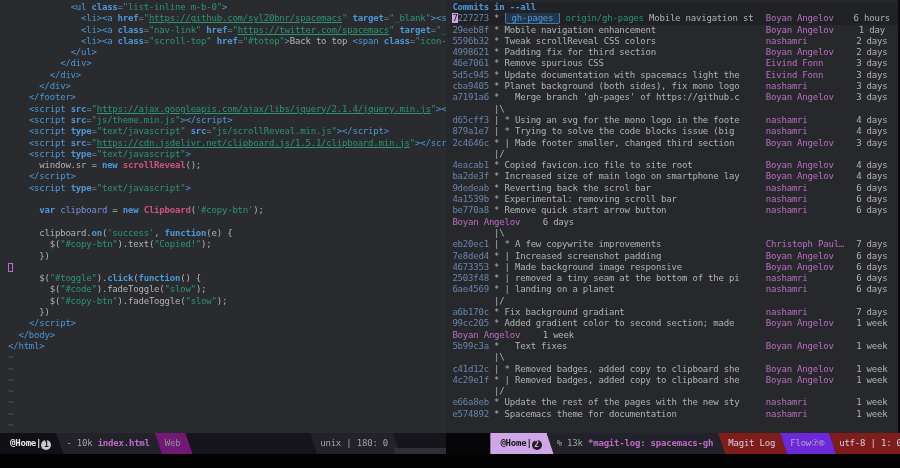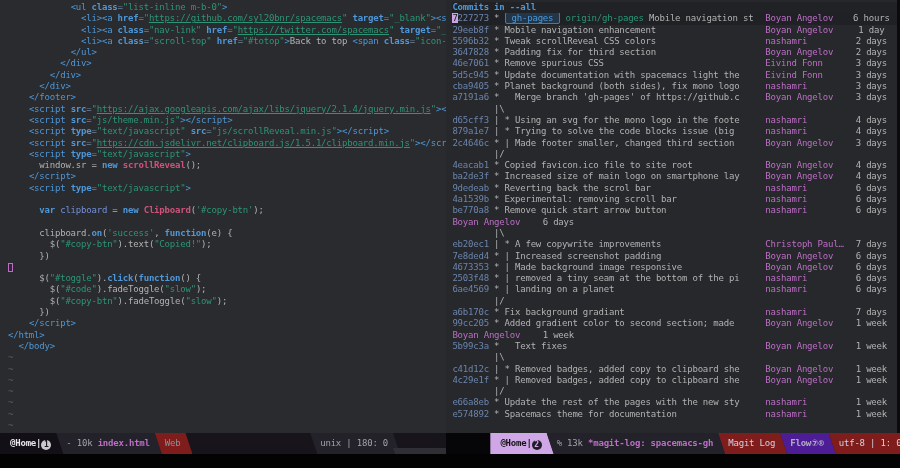--- a/index.html
+++ b/index.html
@@ -53,25 +53,25 @@
   .modeline { height:21px; line-height:21px; display:flex; overflow:hidden; font-size:9px; }
   .ml-left { background:#17151b; }
   .ml-right { background:#232129;margin-left:44px; }
   .mseg { display:inline-block; padding:0 12px 0 10px; height:21px; position:relative; white-space:pre;
           clip-path: polygon(0 0, calc(100% - 7px) 0, 100% 100%, 7px 100%); margin-left:-7px; }
   .mseg:first-child { margin-left:0; clip-path: polygon(0 0, calc(100% - 7px) 0, 100% 100%, 0 100%); }
   .mseg.flat-right { clip-path: polygon(0 0, 100% 0, 100% 100%, 7px 100%); margin-top: 15px; }
   .mspacer { flex:1; }
   .seg-dark1 { background:#121016; color:#e6e6e9; font-weight:bold; }
   .seg-mid   { background:#232129; color:#a2a2a8; }
-  .seg-dark2 { background:#7f1d1d; color:#909095; }
+  .seg-dark2 { background:#701a75; color:#909095; }
   .seg-light { background:#312f36; color:#b4b4b9; }
   .seg-pink  { background:#cfa7e6; color:#141416; font-weight:bold; }
   .seg-purple{ background:#7f1d1d; color:#d6d1e0; }
-  .seg-minor { background:#4c1d95; color:#b4a8c8;font-weight:bold; }
+  .seg-minor { background:#6d28d9; color:#b4a8c8; }
   .bufname { color:#bc6ec5; font-weight:bold; }
   .wnum { display:inline-block; width:10px; height:10px; border-radius:50%; text-align:center;
           line-height:10px; font-size:8px; font-weight:bold; vertical-align:-1px; letter-spacing:0; }
   .wnum-l { background:#c9c9cd; color:#17151b; }
   .wnum-r { background:#201d26; color:#cfa7e6; }
 </style>
 </head>
 <body>
 
 <div class="frame">
@@ -101,22 +101,22 @@
           <div class="line"></div>
           <div class="line"><span class="c-x">      clipboard.</span><span class="c-k">on</span><span class="c-x">(</span><span class="c-s">'success'</span><span class="c-x">, </span><span class="c-k">function</span><span class="c-x">(e) {</span></div>
           <div class="line"><span class="c-x">        $(</span><span class="c-s">"#copy-btn"</span><span class="c-x">).text(</span><span class="c-s">"Copied!"</span><span class="c-x">);</span></div>
           <div class="line"><span class="c-x">      })</span></div>
           <div class="line"><span class="c-hc"></span></div>
           <div class="line"><span class="c-x">      $(</span><span class="c-s">"#toggle"</span><span class="c-x">).</span><span class="c-k">click</span><span class="c-x">(</span><span class="c-k">function</span><span class="c-x">() {</span></div>
           <div class="line"><span class="c-x">        $(</span><span class="c-s">"#code"</span><span class="c-x">).fadeToggle(</span><span class="c-s">"slow"</span><span class="c-x">);</span></div>
           <div class="line"><span class="c-x">        $(</span><span class="c-s">"#copy-btn"</span><span class="c-x">).fadeToggle(</span><span class="c-s">"slow"</span><span class="c-x">);</span></div>
           <div class="line"><span class="c-x">      })</span></div>
           <div class="line"><span class="c-x">    </span><span class="c-t">&lt;/script&gt;</span></div>
+          <div class="line"><span class="c-x">  </span><span class="c-t">&lt;/body&gt;</span></div>
           <div class="line"><span class="c-t">&lt;/html&gt;</span></div>
-          <div class="line"><span class="c-x">  </span><span class="c-t">&lt;/body&gt;</span></div>
           <div class="line"><span class="c-w">~</span></div>
           <div class="line"><span class="c-w">~</span></div>
           <div class="line"><span class="c-w">~</span></div>
           <div class="line"><span class="c-w">~</span></div>
           <div class="line"><span class="c-w">~</span></div>
           <div class="line"><span class="c-w">~</span></div>
           <div class="line"><span class="c-w">~</span></div>
         </div>
       <div class="modeline ml-left">
         <span class="mseg seg-dark1"><span>@Home</span><span>|</span><span class="wnum wnum-l">1</span></span>
@@ -143,21 +143,21 @@
               <span class="log-left"><span class="l-hash">29eeb8f</span><span class="l-g"> * </span><span class="l-m">Mobile navigation enhancement</span></span>
               <span class="log-author">Boyan Angelov</span>
               <span class="log-date">1 day</span>
             </div>
             <div class="log-row">
               <span class="log-left"><span class="l-hash">5596b32</span><span class="l-g"> * </span><span class="l-m">Tweak scrollReveal CSS colors</span></span>
               <span class="log-author">nashamri</span>
               <span class="log-date">2 days</span>
             </div>
             <div class="log-row">
-              <span class="log-left"><span class="l-hash">3647828</span><span class="l-g"> * </span><span class="l-m">Padding fix for third section</span></span>
+              <span class="log-left"><span class="l-hash">4998621</span><span class="l-g"> * </span><span class="l-m">Padding fix for third section</span></span>
               <span class="log-author">Boyan Angelov</span>
               <span class="log-date">2 days</span>
             </div>
             <div class="log-row">
               <span class="log-left"><span class="l-hash">46e7061</span><span class="l-g"> * </span><span class="l-m">Remove spurious CSS</span></span>
               <span class="log-author">Eivind Fonn</span>
               <span class="log-date">3 days</span>
             </div>
             <div class="log-row">
               <span class="log-left"><span class="l-hash">5d5c945</span><span class="l-g"> * </span><span class="l-m">Update documentation with spacemacs light the</span></span>

